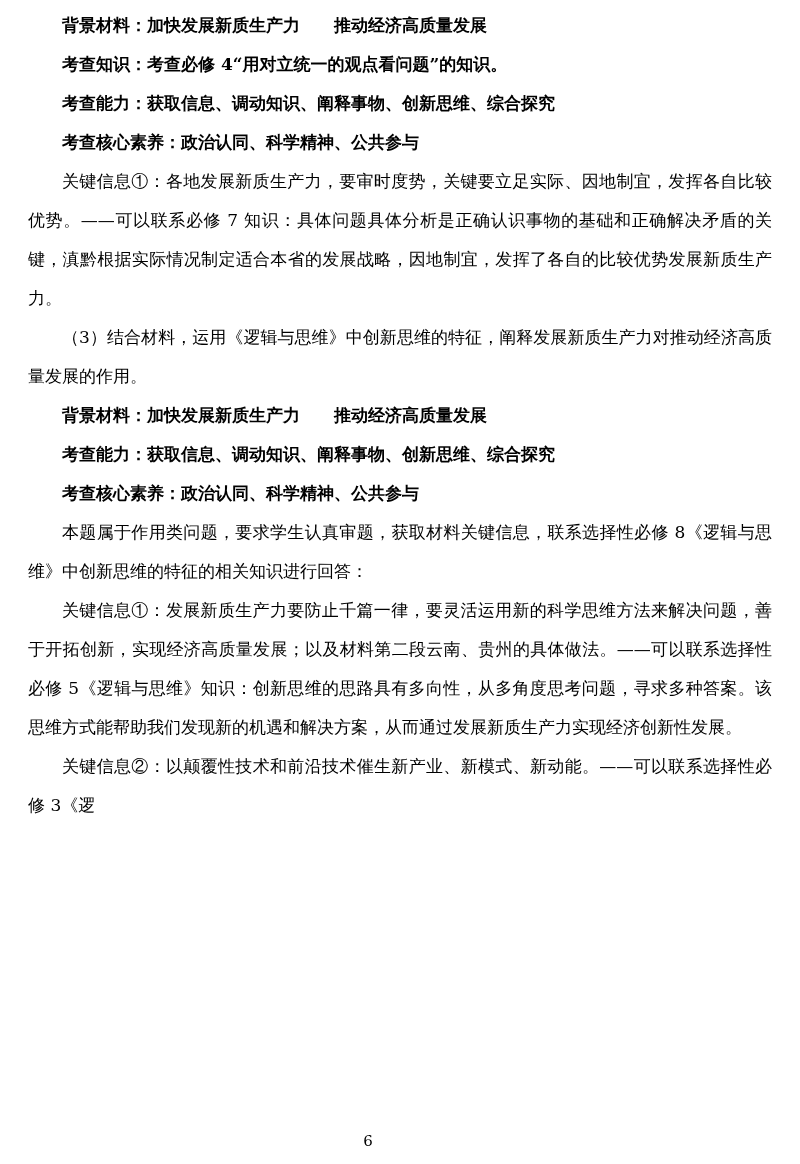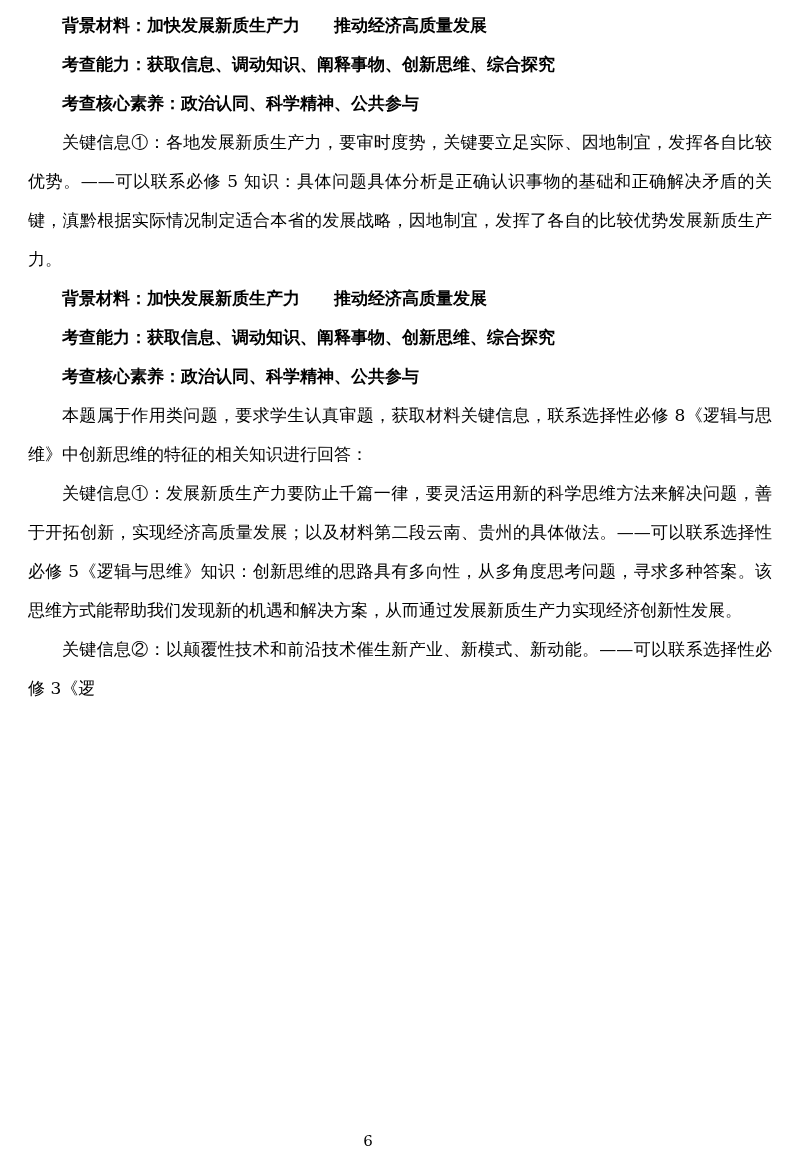--- a/index.html
+++ b/index.html
@@ -44,23 +44,25 @@
     font-size: 15px;
     color: #000000;
   }
 </style>
 </head>
 <body>
 
 <div class="page">
   <div class="content">
     <p class="para hd">背景材料：加快发展新质生产力　　推动经济高质量发展</p>
+    <p class="para hd">考查知识：考查必修 4“用对立统一的观点看问题”的知识。</p>
     <p class="para hd">考查能力：获取信息、调动知识、阐释事物、创新思维、综合探究</p>
     <p class="para hd">考查核心素养：政治认同、科学精神、公共参与</p>
-    <p class="para">关键信息①：各地发展新质生产力，要审时度势，关键要立足实际、因地制宜，发挥各自比较优势。——可以联系必修 5 知识：具体问题具体分析是正确认识事物的基础和正确解决矛盾的关键，滇黔根据实际情况制定适合本省的发展战略，因地制宜，发挥了各自的比较优势发展新质生产力。</p>
+    <p class="para">关键信息①：各地发展新质生产力，要审时度势，关键要立足实际、因地制宜，发挥各自比较优势。——可以联系必修 7 知识：具体问题具体分析是正确认识事物的基础和正确解决矛盾的关键，滇黔根据实际情况制定适合本省的发展战略，因地制宜，发挥了各自的比较优势发展新质生产力。</p>
+    <p class="para">（3）结合材料，运用《逻辑与思维》中创新思维的特征，阐释发展新质生产力对推动经济高质量发展的作用。</p>
     <p class="para hd">背景材料：加快发展新质生产力　　推动经济高质量发展</p>
     <p class="para hd">考查能力：获取信息、调动知识、阐释事物、创新思维、综合探究</p>
     <p class="para hd">考查核心素养：政治认同、科学精神、公共参与</p>
     <p class="para">本题属于作用类问题，要求学生认真审题，获取材料关键信息，联系选择性必修 8《逻辑与思维》中创新思维的特征的相关知识进行回答：</p>
     <p class="para">关键信息①：发展新质生产力要防止千篇一律，要灵活运用新的科学思维方法来解决问题，善于开拓创新，实现经济高质量发展；以及材料第二段云南、贵州的具体做法。——可以联系选择性必修 5《逻辑与思维》知识：创新思维的思路具有多向性，从多角度思考问题，寻求多种答案。该思维方式能帮助我们发现新的机遇和解决方案，从而通过发展新质生产力实现经济创新性发展。</p>
     <p class="para">关键信息②：以颠覆性技术和前沿技术催生新产业、新模式、新动能。——可以联系选择性必修 3《逻</p>
   </div>
   <div class="page-number">6</div>
 </div>
 

